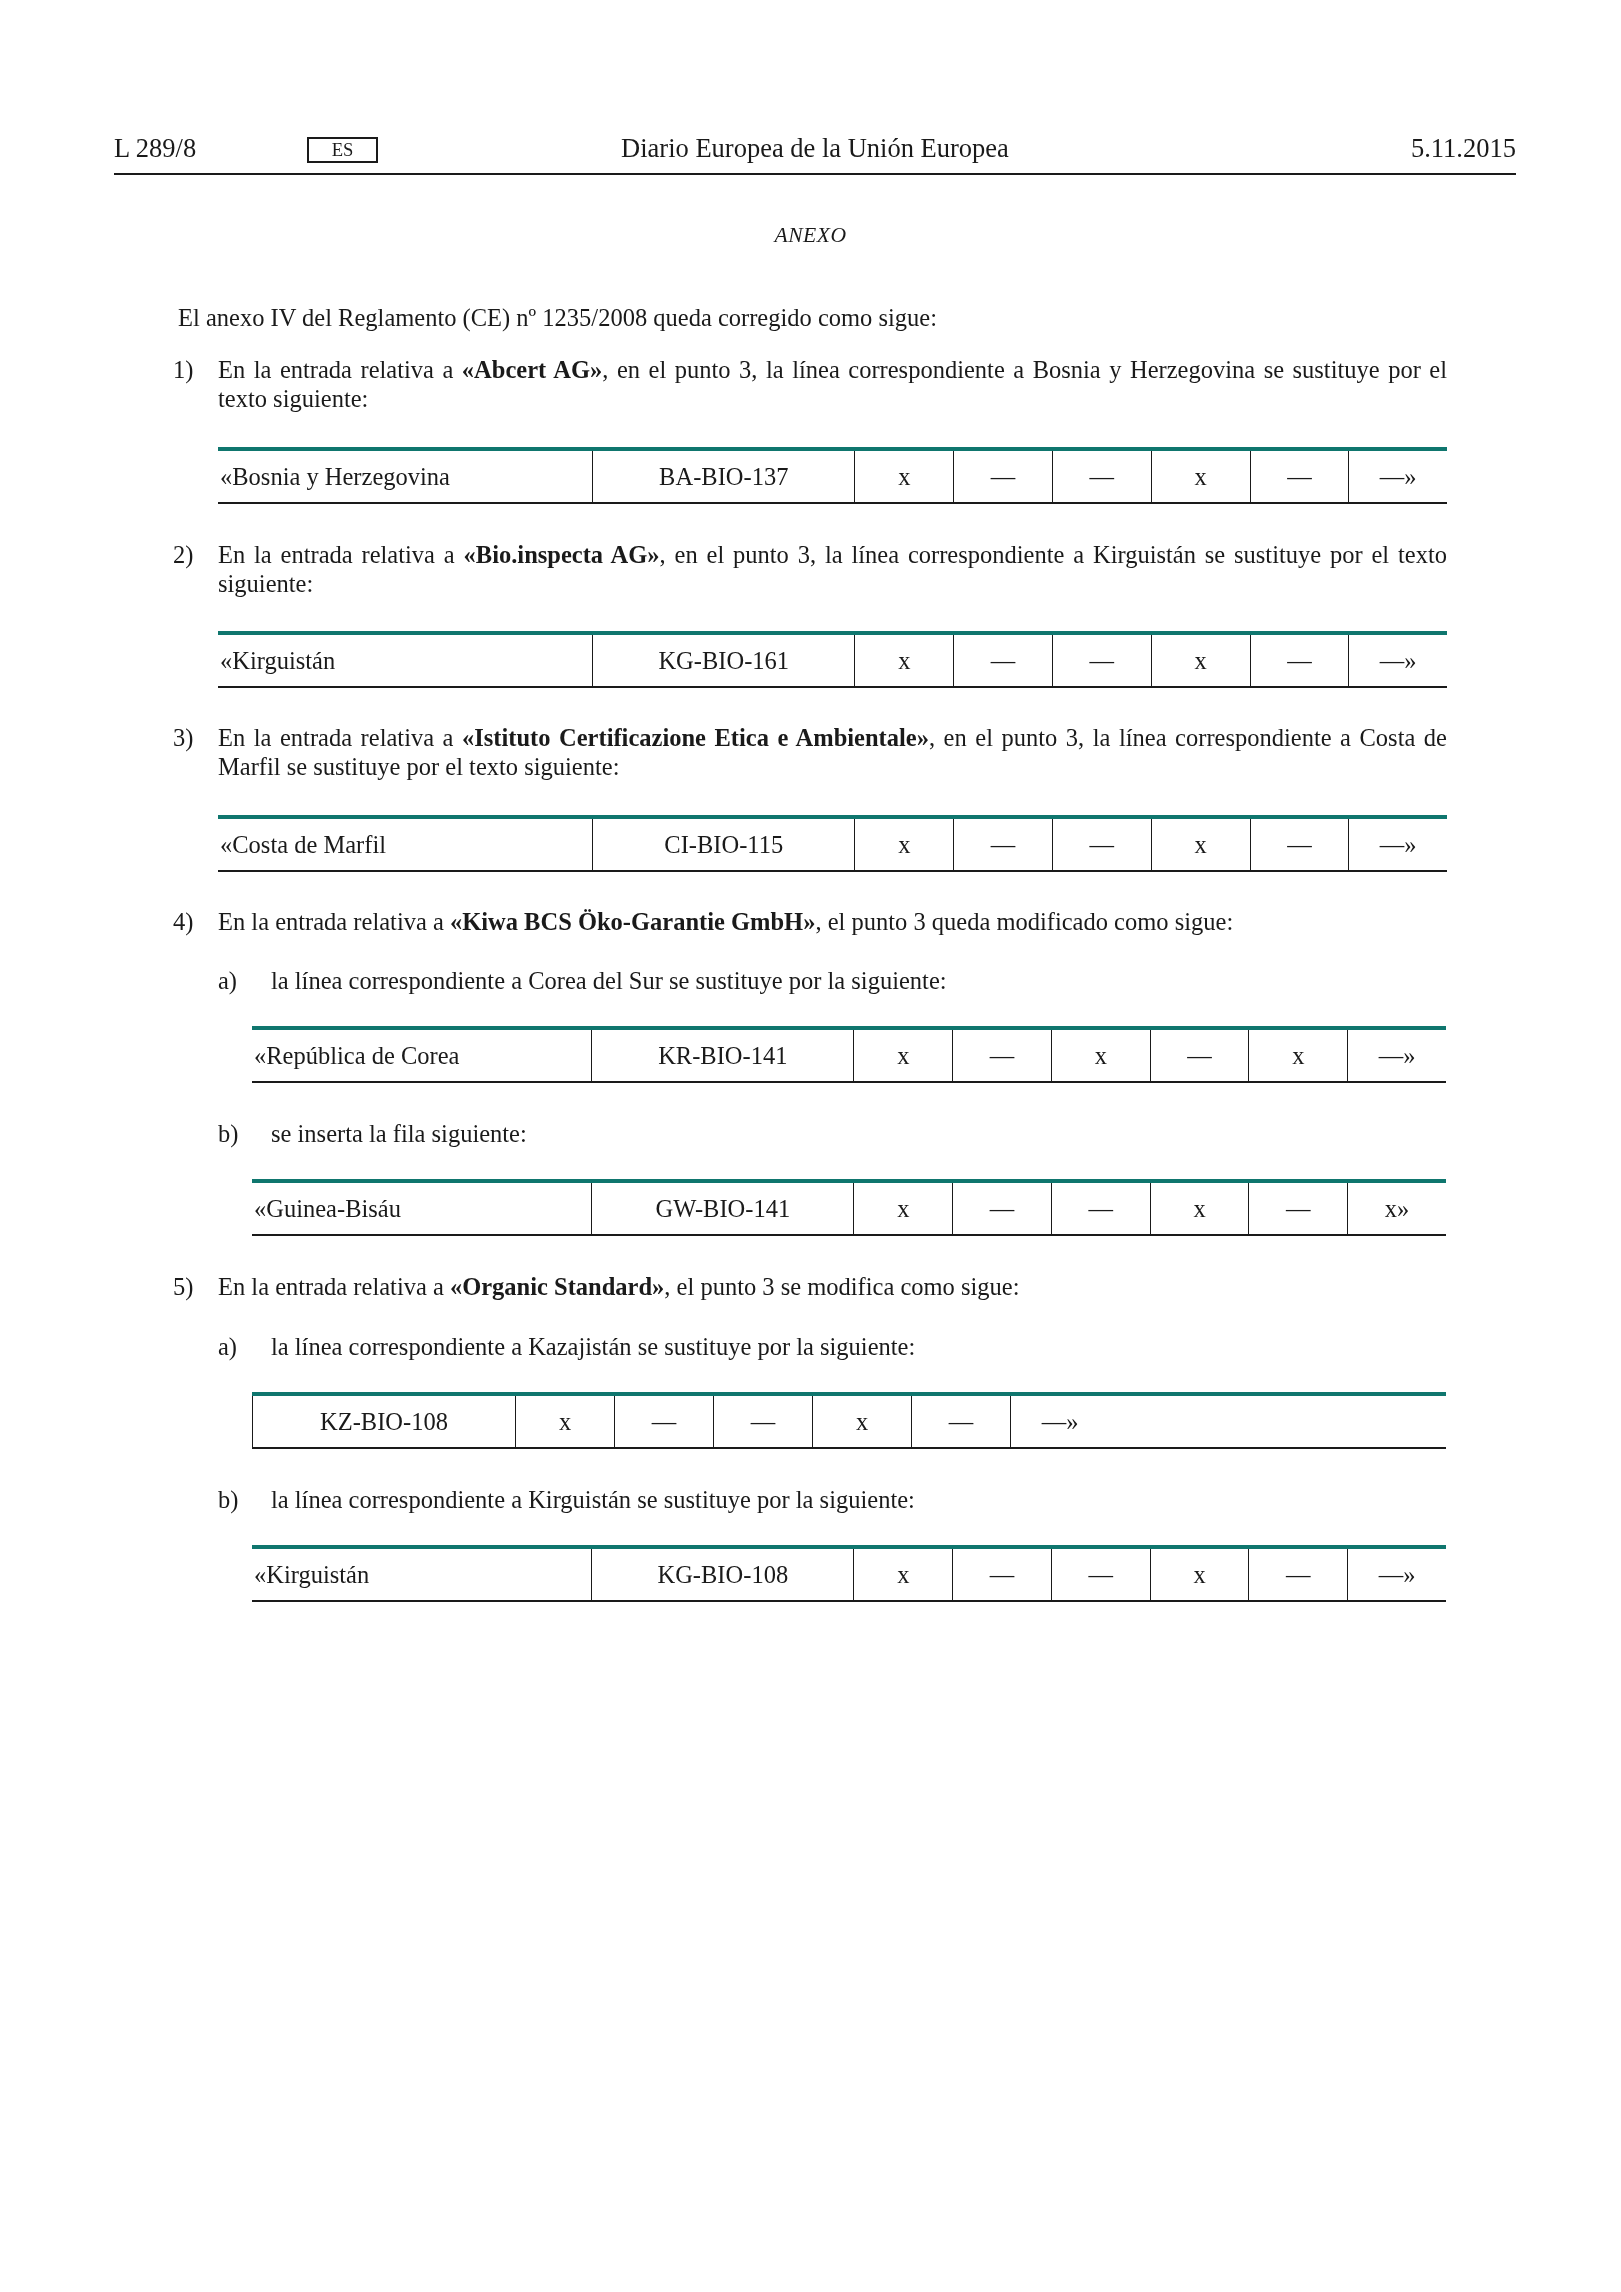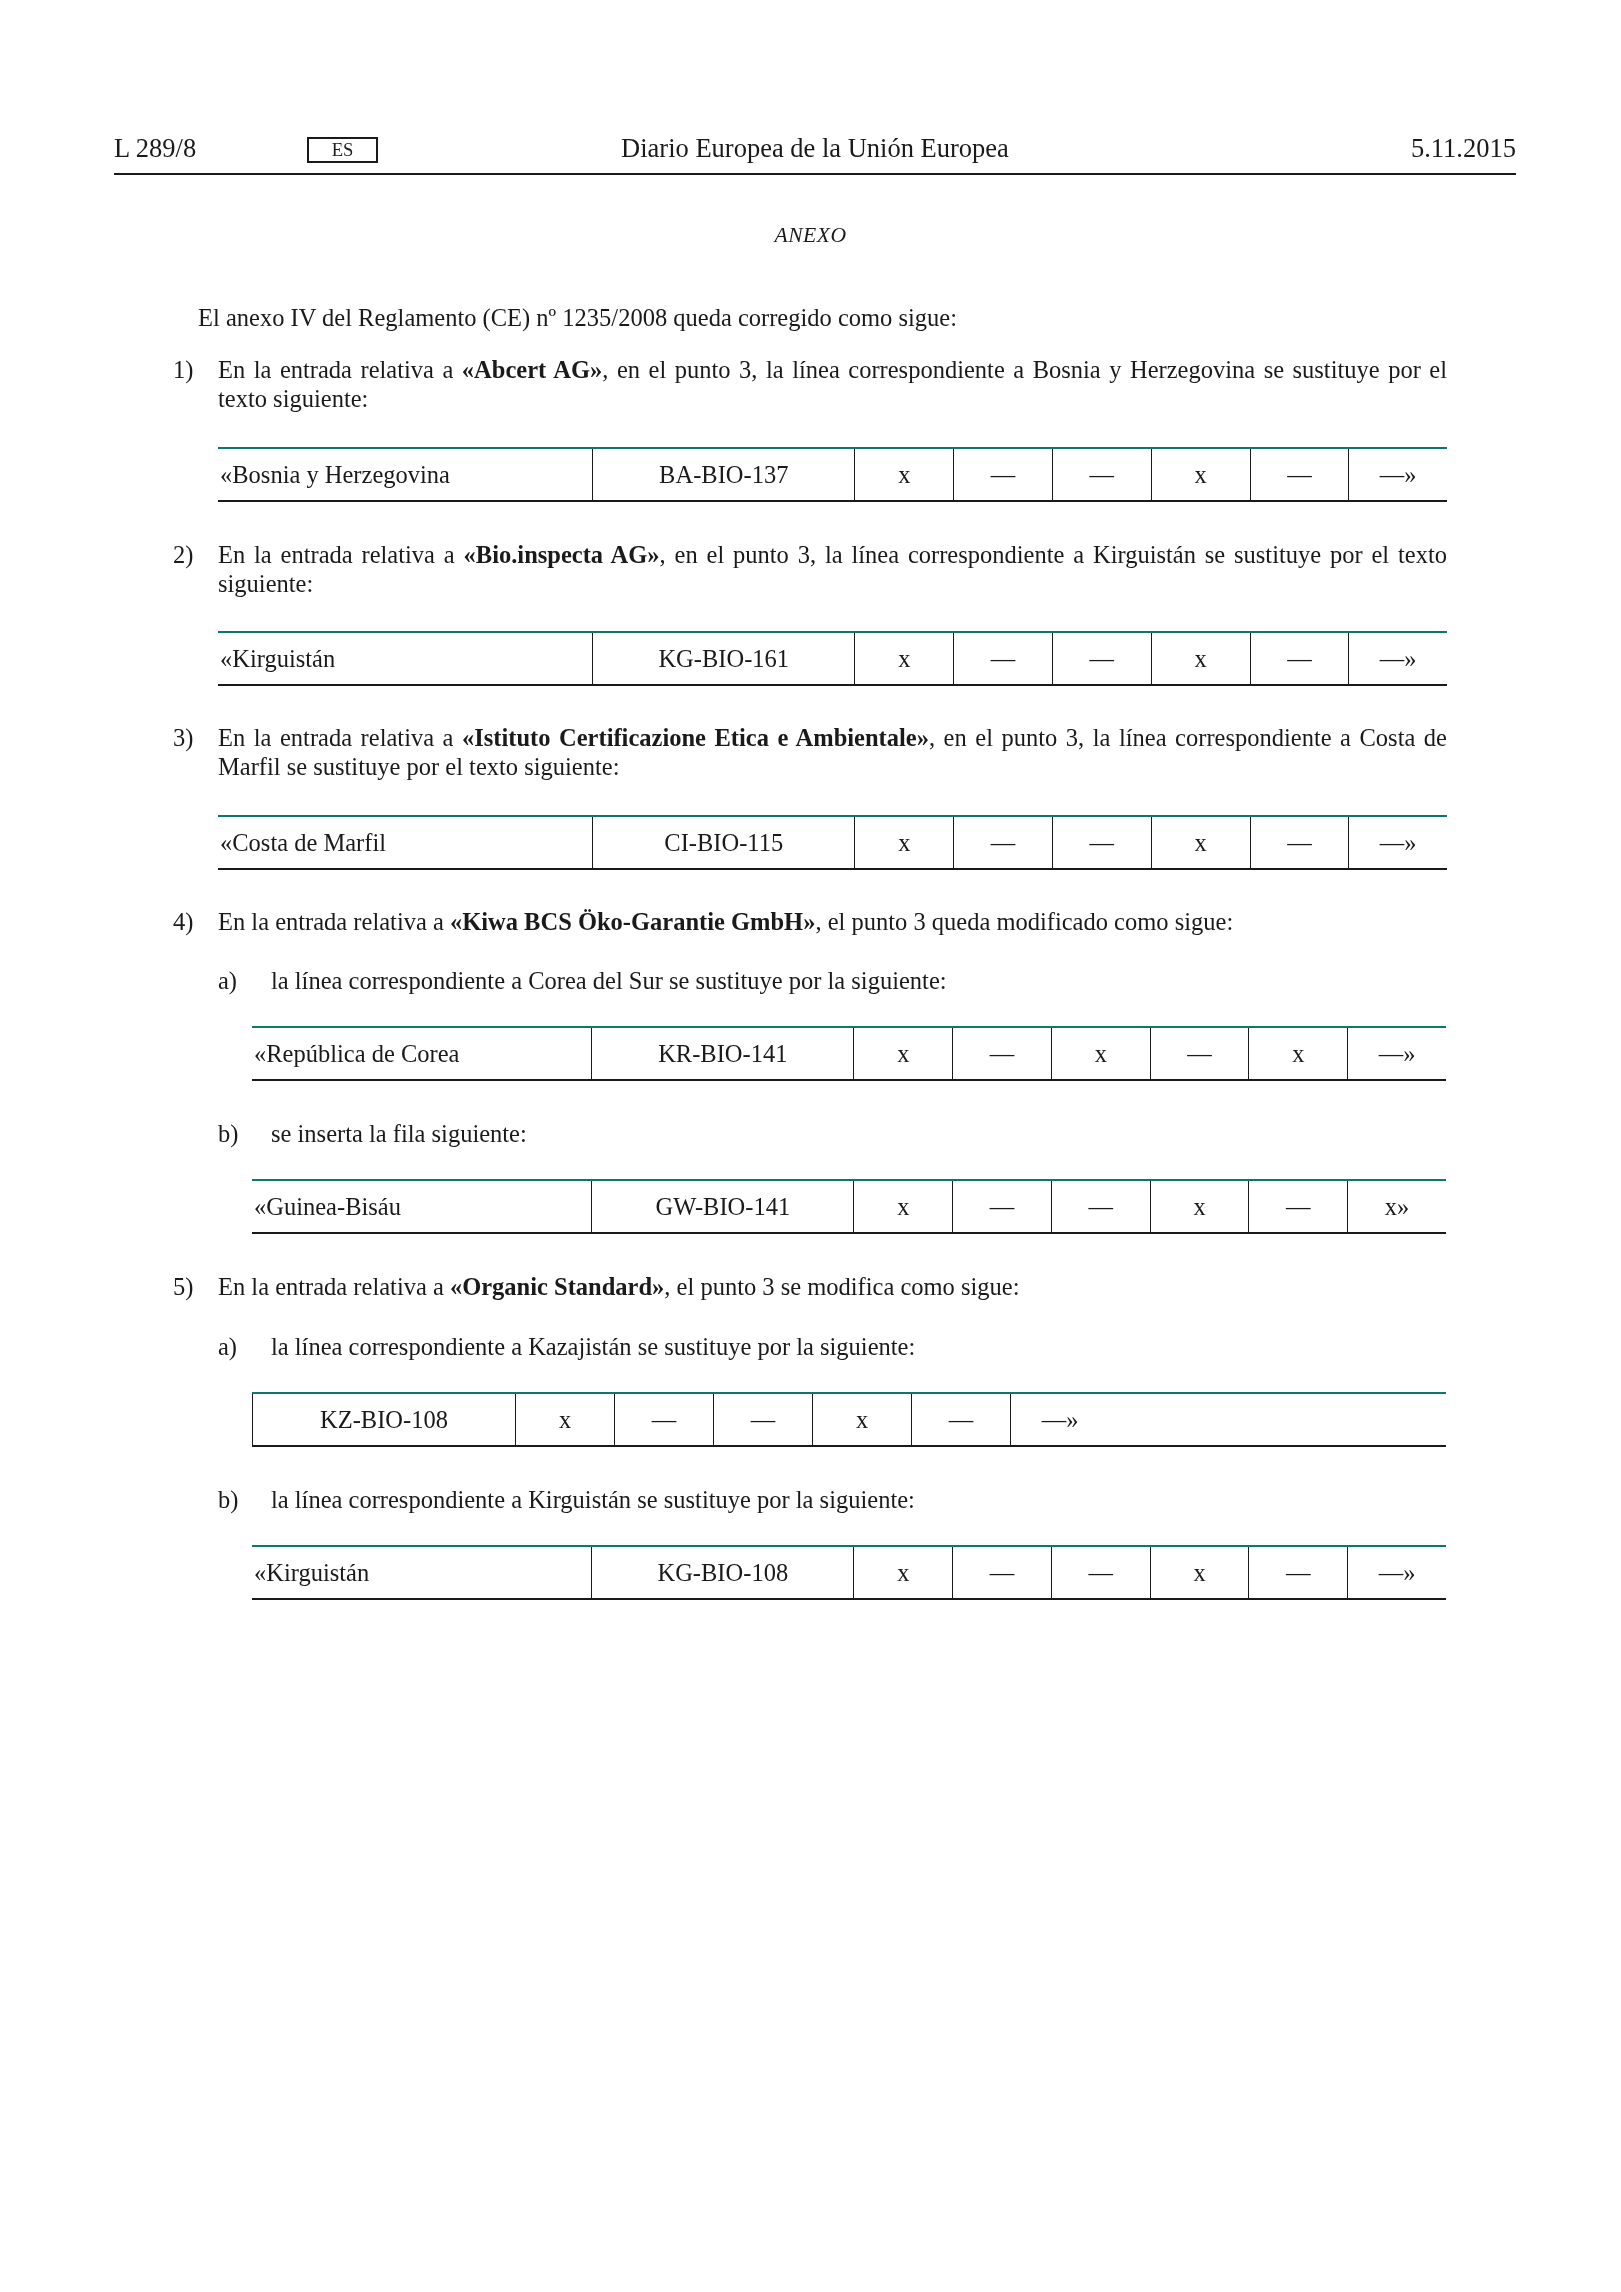--- a/index.html
+++ b/index.html
@@ -16,32 +16,32 @@
   .hdr .lang {
     position: absolute; left: 193px; top: 7.8px; width: 67px; height: 22.5px;
     border: 2px solid #1a1a1a; font-size: 18.6px; text-align: center; line-height: 22.5px;
   }
   .hdr .center { position: absolute; left: 0; width: 100%; top: 3.9px; text-align: center; }
   .hdr .right { position: absolute; right: 0; top: 3.9px; }
   .hdr-rule { position: absolute; left: 114px; top: 173px; width: 1402px; height: 2px; background: #1a1a1a; }
 
   .annex-title { position: absolute; left: 0; width: 1621px; top: 223px; text-align: center; font-style: italic; font-size: 21.6px; letter-spacing: 0.5px; }
 
-  .para { position: absolute; font-size: 24.5px; line-height: 29px; text-align: justify; margin-left: 20px; }
+  .para { position: absolute; font-size: 24.5px; line-height: 29px; text-align: justify; }
   .intro { left: 178px; top: 303px; width: 1274px; }
 
   .item { position: absolute; left: 173px; width: 1274px; font-size: 24.5px; line-height: 29px; }
   .item .num { position: absolute; left: 0; top: 0; }
   .item .txt { position: absolute; left: 45px; right: 0; top: 0; text-align: justify; text-align-last: left; }
   .sub { position: absolute; left: 218px; width: 1225px; font-size: 24.5px; line-height: 29px; }
   .sub .num { position: absolute; left: 0; top: 0; }
   .sub .txt { position: absolute; left: 53px; top: 0; white-space: nowrap; }
 
   
-  .tbl { position: absolute; border-top: 2px solid #0f766e; border-bottom: 2px solid #1a1a1a; height: 51px; display: flex; align-items: center; }
+  .tbl { position: absolute; border-top: 4px solid #0f766e; border-bottom: 2px solid #1a1a1a; height: 51px; display: flex; align-items: center; }
   .tbl .c { height: 51px; line-height: 51px; font-size: 24.5px; box-sizing: border-box; border-left: 1.5px solid #1a1a1a; text-align: center; white-space: nowrap; }
   .tbl .c.first { border-left: none; text-align: left; }
   .t-wide { left: 218px; width: 1229px; }
   .t-narrow { left: 252px; width: 1194px; }
   .t-wide .c.first { width: 375px; padding-left: 2px; }
   .t-narrow .c.first { width: 340px; padding-left: 2px; }
   .tbl .c.code { width: 263px; }
   .tbl .c.m { width: 99px; }
 </style>
 </head>

